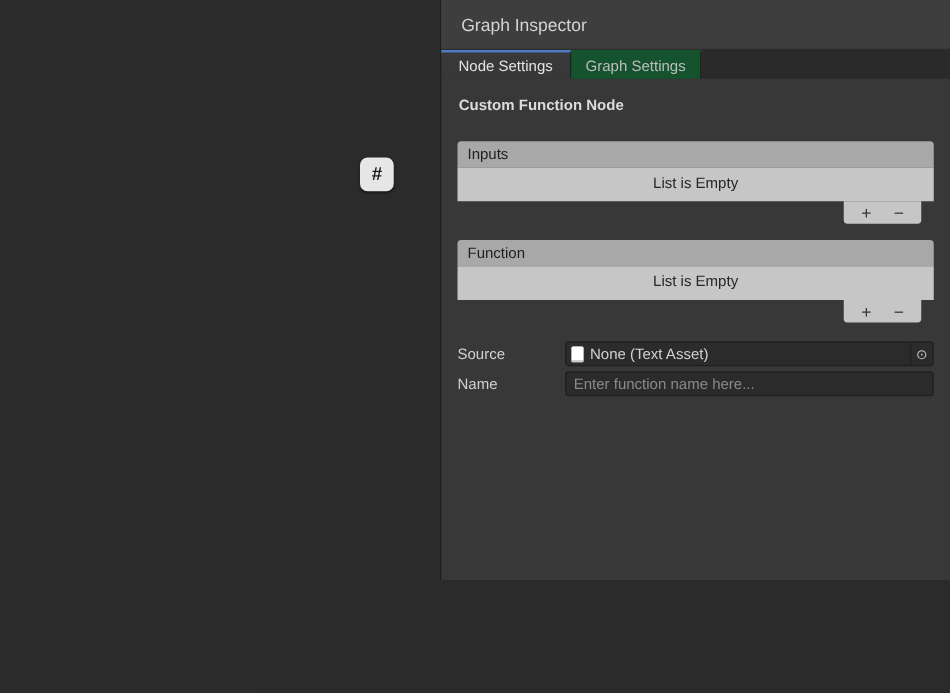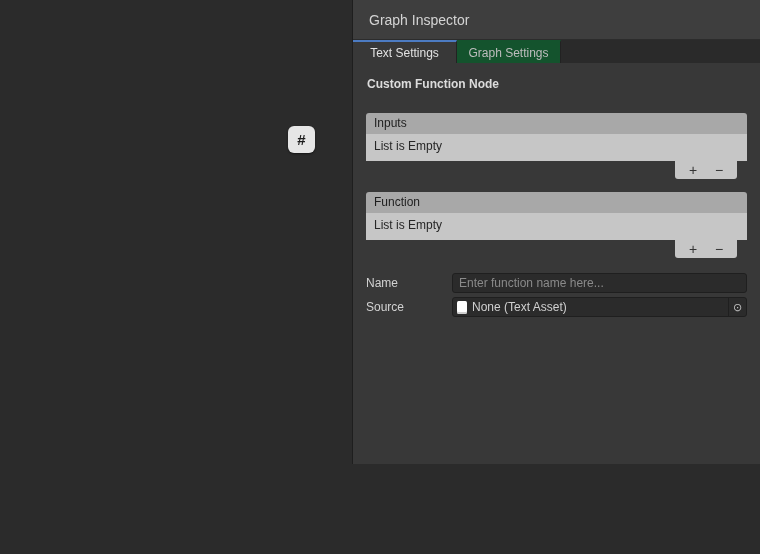--- a/index.html
+++ b/index.html
@@ -63,21 +63,21 @@
   }
 
   
   .rlist { margin-bottom:13px; }
   .rlist-header {
     background:#a8a8a8; color:#1e1e1e; font-size:12px;
     padding:3px 8px; border-radius:3px 3px 0 0; height:21px;
   }
   .rlist-body {
     background:#c6c6c6; color:#262626; font-size:12px;
-    padding:5px 8px 8px 8px; min-height:27px;
+    padding:5px 8px 8px 8px; min-height:27px;text-align:center;
   }
   .rlist-footer {
     width:62px; height:18px; margin-left:auto; margin-right:10px;
     background:#c6c6c6; border-radius:0 0 3px 3px;
     display:flex; align-items:center; justify-content:center; gap:0;
   }
   .rlist-btn {
     width:26px; text-align:center; color:#333; font-size:14px;
     line-height:16px; cursor:default; user-select:none;
   }
@@ -139,21 +139,21 @@
 </div>
 
 <div class="inspector">
 
   <div class="insp-header">
     <span>Graph Inspector</span>
   </div>
 
   <div class="tabbar">
     <div class="tab active">
-      <span>Text Settings</span>
+      <span>Node Settings</span>
     </div>
     <div class="tab">
       <span>Graph Settings</span>
     </div>
   </div>
 
   <div class="content">
 
     <div class="section-title">Custom Function Node</div>
 
@@ -170,36 +170,36 @@
       <div class="rlist-header">Function</div>
       <div class="rlist-body">List is Empty</div>
       <div class="rlist-footer">
         <div class="rlist-btn">+</div>
         <div class="rlist-btn">−</div>
       </div>
     </div>
 
     <div class="fields">
 
-
-      <div class="frow">
-        <div class="flabel">Name</div>
-        <div class="fctrl">
-          <input class="textfield" type="text" placeholder="Enter function name here..." style="">
-        </div>
-      </div>
 
       <div class="frow">
         <div class="flabel">Source</div>
         <div class="fctrl">
           <div class="objfield">
             <span class="doc-icon"></span>
             <span class="obj-text">None (Text Asset)</span>
             <span class="picker">⊙</span>
           </div>
         </div>
       </div>
 
+      <div class="frow">
+        <div class="flabel">Name</div>
+        <div class="fctrl">
+          <input class="textfield" type="text" placeholder="Enter function name here..." style="">
+        </div>
+      </div>
+
     </div>
 
   </div>
 
 </div>
 
 </body></html>

